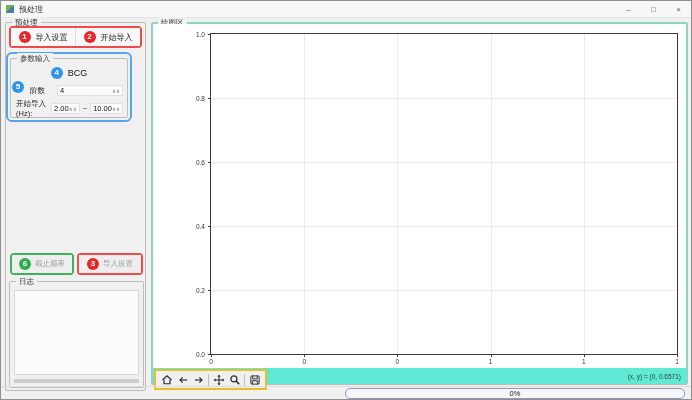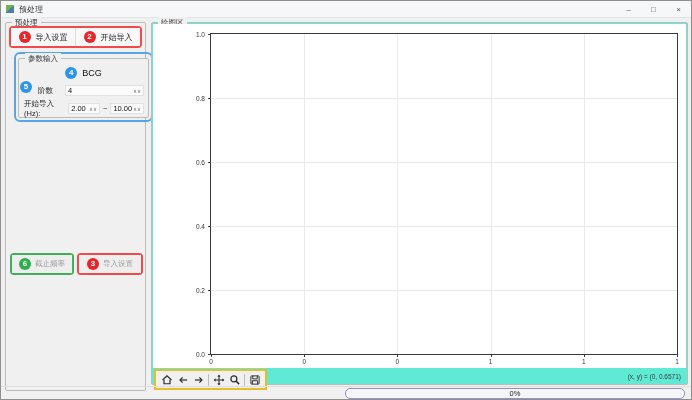--- a/index.html
+++ b/index.html
@@ -93,21 +93,21 @@
           <span class="badge" style="background:#e8262a;">1</span>
           <span>导入设置</span>
         </div>
         <div class="flat-btn">
           <span class="badge" style="background:#e8262a;">2</span>
           <span>开始导入</span>
         </div>
       </div>
     </div>
 
-    <div class="anno" style="left:8px;top:29px;width:139px;height:70px;border:2px solid #56a5ea;border-radius:6px;">
+    <div class="anno" style="left:0px;top:29px;width:126px;height:70px;border:2px solid #56a5ea;border-radius:6px;">
       <div class="groupbox" style="left:2px;top:4px;right:2px;bottom:2px;background:#f0f0f0;">
         <span class="legend">参数输入</span>
 
         <div class="bcg-row">
           <span class="badge" style="background:#2e95e8;">4</span>
           <span>BCG</span>
         </div>
 
         <span class="badge" style="position:absolute;left:1px;top:22px;background:#2e95e8;">5</span>
 
@@ -140,20 +140,27 @@
         <span>截止频率</span>
       </div>
     </div>
     <div class="anno" style="left:71px;top:230px;width:66px;height:22px;border:2px solid #f04a4a;">
       <div class="disabled-btn">
         <span class="badge" style="background:#e8262a;">3</span>
         <span>导入设置</span>
       </div>
     </div>
 
+    <div class="groupbox" style="left:3px;top:258px;width:135px;height:107px;">
+      <span class="legend">日志</span>
+      <div class="log-area"></div>
+      <div class="log-scrollbar">
+          <div class="thumb"></div>
+        </div>
+    </div>
   </div>
 
   <div class="groupbox plot-group" style="left:150px;top:21px;width:537px;height:363px;">
     <span class="legend">绘图区</span>
 
     <div class="canvas">
       <div class="axes">
           <div class="ytick-mark" style="top: 100%;"></div>
           <div class="ytick-label" style="top: 100%;">0.0</div>
           <div class="gridline-h" style="top: 80%;"></div>

